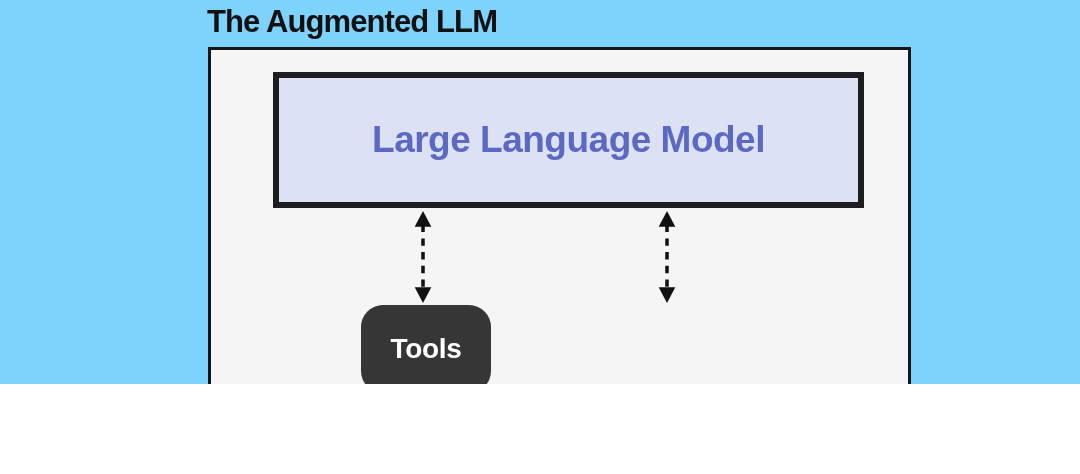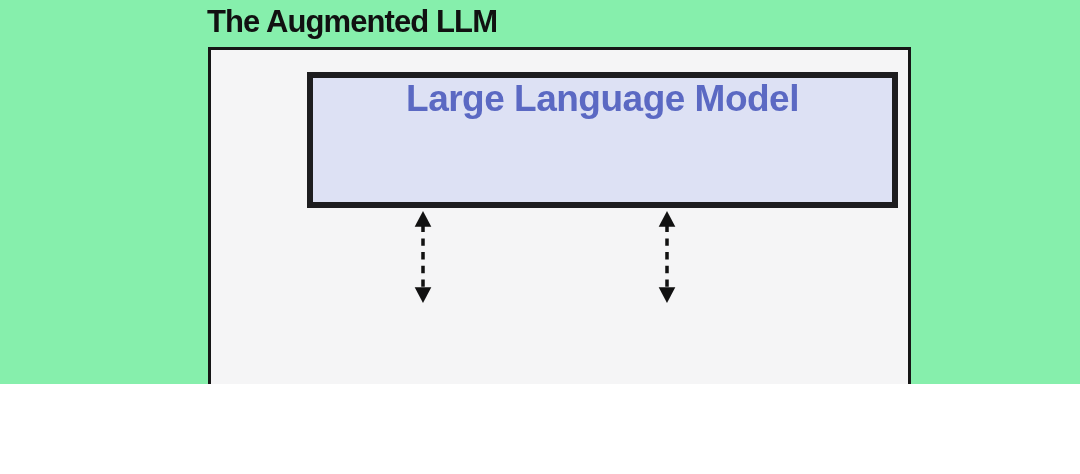--- a/index.html
+++ b/index.html
@@ -5,21 +5,21 @@
   html, body {
     margin: 0;
     padding: 0;
     background: #ffffff;
     font-family: "Liberation Sans", sans-serif;
   }
   .stage {
     position: relative;
     width: 1080px;
     height: 384px;
-    background: #86efac;
+    background: #7dd3fc;
     overflow: hidden;
   }
   .diagram-title {
     position: absolute;
     left: 207px;
     top: 4px;
     font-size: 31px;
     font-weight: 700;
     letter-spacing: -0.9px;
     color: var(--title-text, #111);
@@ -38,22 +38,22 @@
   .llm-box {
     position: absolute;
     left: 273px;
     top: 72px;
     width: 591px;
     height: 136px;
     box-sizing: border-box;
     border: 6px solid var(--llm-border, #1d1d1f);
     background: var(--llm-bg, #dde1f4);
     display: flex;
+    align-items: center;
     justify-content: center;
-    margin-left: 34px;
   }
   .llm-label {
     font-size: 37px;
     font-weight: 700;
     letter-spacing: -0.5px;
     color: var(--llm-text, #5b69c3);
     white-space: nowrap;
   }
   .connector {
     position: absolute;
@@ -114,17 +114,20 @@
     <polygon points="13,0 4.5,16 21.5,16" style="fill: var(--arrow, #111);"></polygon>
     <polygon points="13,94 4.5,78 21.5,78" style="fill: var(--arrow, #111);"></polygon>
   </svg>
 
   <svg class="connector memory-conn" viewBox="0 0 26 94">
     <line x1="13" y1="14" x2="13" y2="80" style="stroke: var(--arrow, #111); stroke-width: 3.6; stroke-dasharray: 7.5 6.5;"></line>
     <polygon points="13,0 4.5,16 21.5,16" style="fill: var(--arrow, #111);"></polygon>
     <polygon points="13,94 4.5,78 21.5,78" style="fill: var(--arrow, #111);"></polygon>
   </svg>
 
+  <div class="node node-tools">
+    <span class="node-label">Tools</span>
+  </div>
 
 
 
 
 </div>
 
 </body></html>

